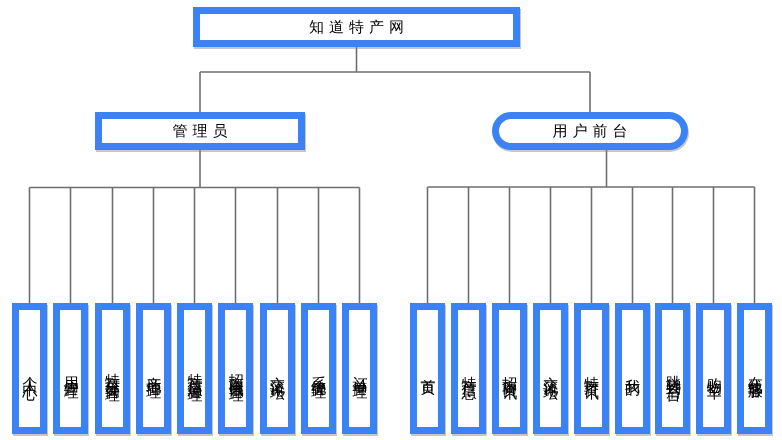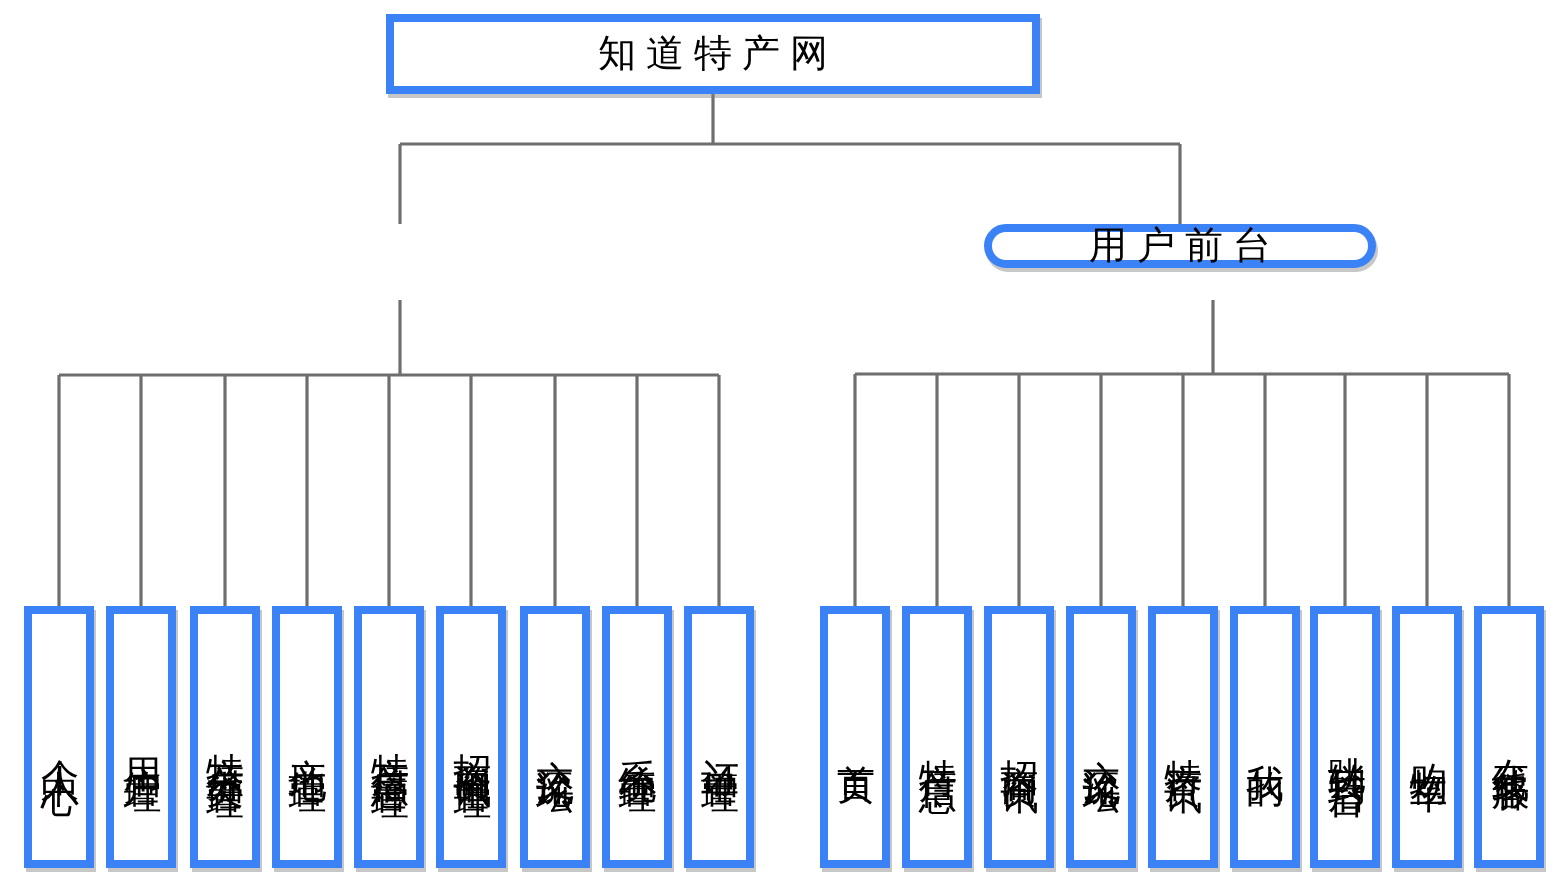--- a/index.html
+++ b/index.html
@@ -18,27 +18,27 @@
   }
   #connectors {
     position: absolute;
     left: 0; top: 0;
     width: 782px; height: 440px;
     pointer-events: none;
   }
   .box {
     position: absolute;
     background: #ffffff;
-    border: 4px solid #3b82f6;
+    border: 7px solid #3b82f6;
     box-shadow: 1px 2px 0 rgba(130,130,130,0.45);
     display: flex;
     align-items: center;
     justify-content: center;
     box-sizing: border-box;
-    font-size: 19px;
+    font-size: 15px;
   }
   .box.h-label {
     letter-spacing: 5px;
     padding-left: 5px; 
     white-space: nowrap;
   }
   .box.leaf {
     writing-mode: vertical-rl;
     text-orientation: upright;
     letter-spacing: 3px;
@@ -85,22 +85,23 @@
       <line x1="591.5" y1="187" x2="591.5" y2="303" stroke="#6e6e6e" stroke-width="1.6"></line>
       <line x1="632.5" y1="187" x2="632.5" y2="303" stroke="#6e6e6e" stroke-width="1.6"></line>
       <line x1="672.5" y1="187" x2="672.5" y2="303" stroke="#6e6e6e" stroke-width="1.6"></line>
       <line x1="713.5" y1="187" x2="713.5" y2="303" stroke="#6e6e6e" stroke-width="1.6"></line>
       <line x1="754.5" y1="187" x2="754.5" y2="303" stroke="#6e6e6e" stroke-width="1.6"></line>
       <line x1="427.5" y1="187" x2="754.5" y2="187" stroke="#6e6e6e" stroke-width="1.6"></line>
     </svg>
 
   <div class="box h-label" id="node-root" style="left:193px; top:7px; width:327px; height:40px;">知道特产网</div>
 
+  <div class="box h-label" id="branch-0" style="left:95px; top:112px; width:210px; height:38px;">管理员</div>
 
-  <div class="box h-label" id="branch-1" style="left:492px; top:112px; width:196px; height:22px;border-radius:19px;">用户前台</div>
+  <div class="box h-label" id="branch-1" style="left:492px; top:112px; width:196px; height:38px;border-radius:19px;">用户前台</div>
 
   <div id="leaves-0">
       <div class="box leaf" style="left: 12px; top: 303px; width: 35px; height: 131px;">个人中心</div>
       <div class="box leaf" style="left: 53.25px; top: 303px; width: 35px; height: 131px;">用户管理</div>
       <div class="box leaf" style="left: 94.5px; top: 303px; width: 35px; height: 131px;">特产分类管理</div>
       <div class="box leaf" style="left: 135.75px; top: 303px; width: 35px; height: 131px;">产地管理</div>
       <div class="box leaf" style="left: 177px; top: 303px; width: 35px; height: 131px;">特产信息管理</div>
       <div class="box leaf" style="left: 218.25px; top: 303px; width: 35px; height: 131px;">招商资讯管理</div>
       <div class="box leaf" style="left: 259.5px; top: 303px; width: 35px; height: 131px;">交流论坛</div>
       <div class="box leaf" style="left: 300.75px; top: 303px; width: 35px; height: 131px;">系统管理</div>

